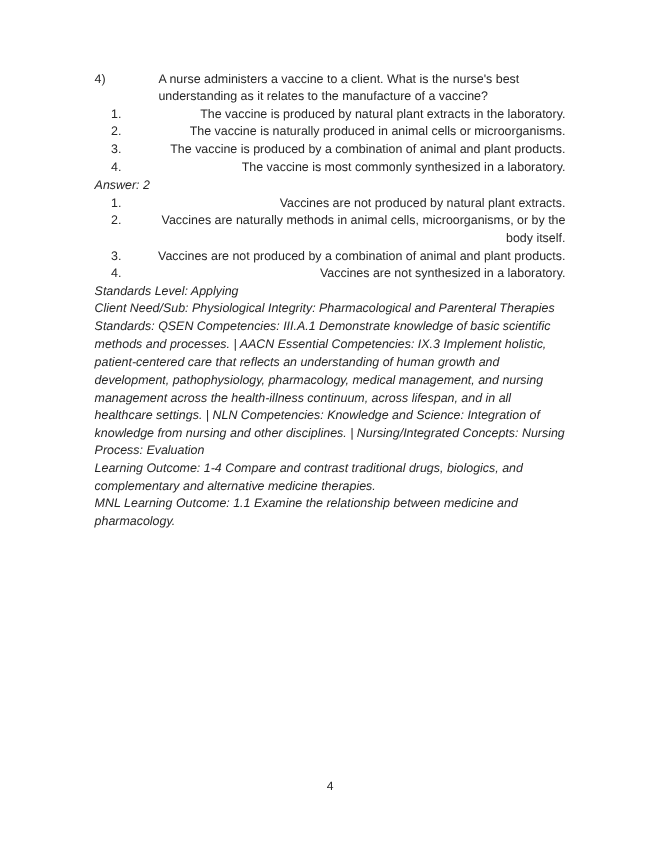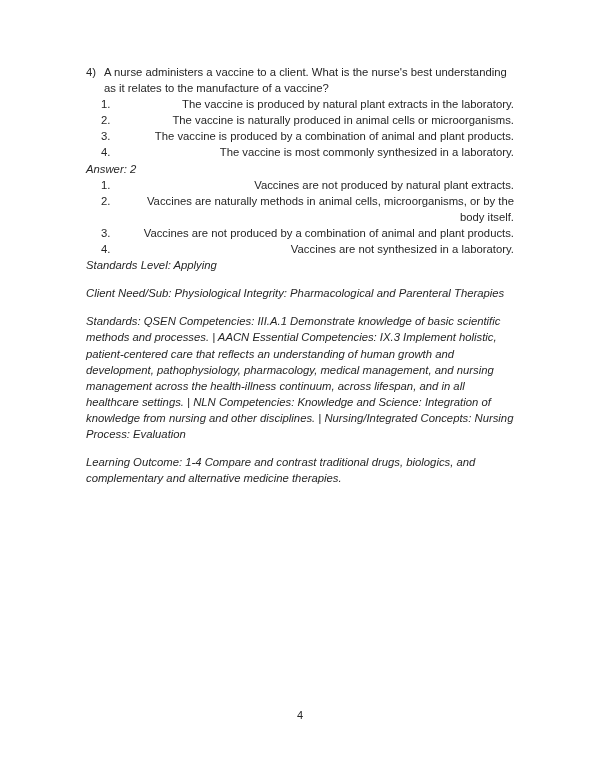--- a/index.html
+++ b/index.html
@@ -43,20 +43,21 @@
   }
   .question .marker {
     position: absolute;
     left: 0;
     top: 0;
     width: 18px;
     text-align: left;
   }
   .question .qtext {
     display: block;
+    margin-left: 40px;
   }
 
   
   .optlist {
     list-style: none;
     margin: 0;
     padding: 0;
   }
   .optlist li {
     position: relative;
@@ -76,21 +77,20 @@
   }
 
   
   .flush {
     margin: 0;
     padding: 0;
     font-style: italic;
   }
   .flush.para {
     text-align: left;
-    margin-top: 12px;
   }
 
   
   .footer {
     position: absolute;
     left: 0;
     top: 708px;
     width: 600px;
     text-align: center;
     font-size: 11px;
@@ -147,17 +147,18 @@
       <li>
         <span class="num">4.</span>
         <span class="otext">Vaccines are not synthesized in a laboratory.</span>
       </li>
     </ol>
 
     <div class="flush">Standards Level:  Applying</div>
     <div class="flush para">Client Need/Sub:  Physiological Integrity: Pharmacological and Parenteral Therapies</div>
     <div class="flush para">Standards:  QSEN Competencies: III.A.1 Demonstrate knowledge of basic scientific methods and processes. | AACN Essential Competencies: IX.3 Implement holistic, patient-centered care that reflects an understanding of human growth and development, pathophysiology, pharmacology, medical management, and nursing management across the health-illness continuum, across lifespan, and in all healthcare settings. | NLN Competencies: Knowledge and Science: Integration of knowledge from nursing and other disciplines. | Nursing/Integrated Concepts: Nursing Process: Evaluation</div>
     <div class="flush para">Learning Outcome:  1-4 Compare and contrast traditional drugs, biologics, and complementary and alternative medicine therapies.</div>
+    <div class="flush para">MNL Learning Outcome:  1.1 Examine the relationship between medicine and pharmacology.</div>
 
   </div>
 
   <div class="footer">4</div>
 </div>
 
 </body></html>

